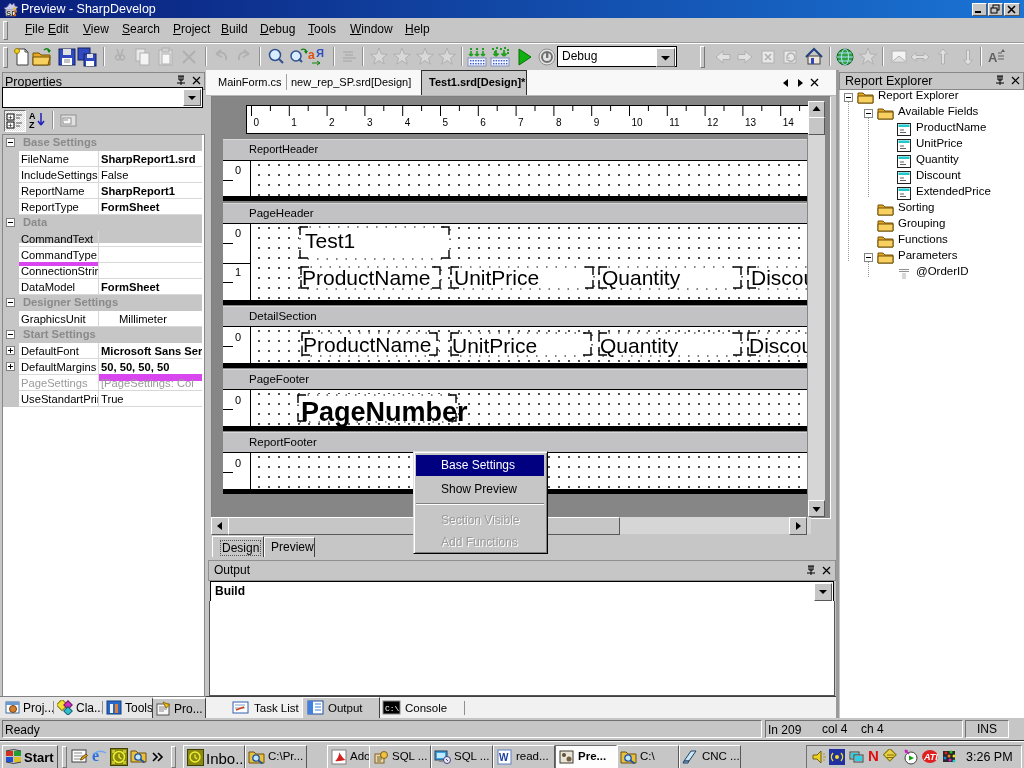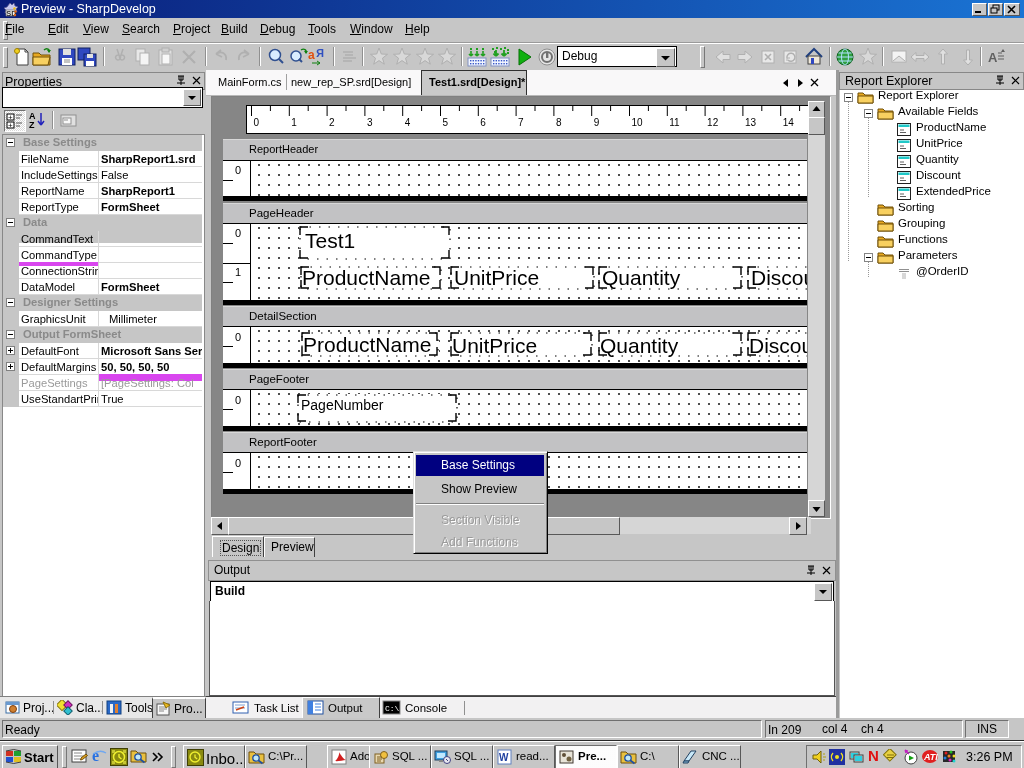--- a/index.html
+++ b/index.html
@@ -39,21 +39,21 @@
       </svg>
     </div>
 <div class="abs raised" style="left:1004px;top:3px;width:14px;height:11px;background:#c6c6c6;">
       <svg width="14" height="11">
         <path d="M3 2 L10 9 M10 2 L3 9" stroke="#000" stroke-width="1.6"></path>
       </svg>
     </div>
 
 <div class="abs" id="menubar" style="left:0;top:18px;width:1024px;height:24px;background:#c6c6c6;border-bottom:1px solid #9a9a9a;">
 <div class="abs grip" style="left:3px;top:3px;width:3px;height:17px;"></div>
-<div class="abs" style="left:5px;top:4px;font-size:12px;"><u>F</u>ile</div>
+<div class="abs" style="left:25px;top:4px;font-size:12px;"><u>F</u>ile</div>
 <div class="abs" style="left:48px;top:4px;font-size:12px;"><u>E</u>dit</div>
 <div class="abs" style="left:83px;top:4px;font-size:12px;"><u>V</u>iew</div>
 <div class="abs" style="left:122px;top:4px;font-size:12px;"><u>S</u>earch</div>
 <div class="abs" style="left:173px;top:4px;font-size:12px;"><u>P</u>roject</div>
 <div class="abs" style="left:221px;top:4px;font-size:12px;"><u>B</u>uild</div>
 <div class="abs" style="left:260px;top:4px;font-size:12px;"><u>D</u>ebug</div>
 <div class="abs" style="left:308px;top:4px;font-size:12px;"><u>T</u>ools</div>
 <div class="abs" style="left:350px;top:4px;font-size:12px;"><u>W</u>indow</div>
 <div class="abs" style="left:405px;top:4px;font-size:12px;"><u>H</u>elp</div>
 </div>
@@ -471,29 +471,29 @@
             <path d="M2 4.5 h5" stroke="#000"></path>
           </svg>
           <span style="position:absolute;left:20px;top:1px;font-weight:bold;color:#8a8a8a;">Designer Settings</span>
         </div>
 <div style="position:absolute;left:0;top:176px;width:199px;height:16px;">
           <div style="position:absolute;left:0;top:0;width:16px;height:16px;background:#c6c6c6;"></div>
           <div style="position:absolute;left:16px;top:0;width:79px;height:15px;border-bottom:1px solid #d8d8d8;border-right:1px solid #d8d8d8;overflow:hidden;white-space:nowrap;">
             <span style="position:absolute;left:2px;top:2px;">GraphicsUnit</span>
           </div>
           <div style="position:absolute;left:96px;top:0;width:103px;height:15px;border-bottom:1px solid #d8d8d8;white-space:nowrap;overflow:hidden;">
-            <span style="position:absolute;left:10px;top:2px;white-space:nowrap;">Millimeter</span>
+            <span style="position:absolute;left:20px;top:2px;white-space:nowrap;">Millimeter</span>
           </div>
         </div>
 <div style="position:absolute;left:0;top:192px;width:199px;height:16px;background:#c6c6c6;">
           <svg style="position:absolute;left:3px;top:3px;" width="9" height="9">
             <rect x="0.5" y="0.5" width="8" height="8" fill="#fff" stroke="#808080"></rect>
             <path d="M2 4.5 h5" stroke="#000"></path>
           </svg>
-          <span style="position:absolute;left:20px;top:1px;font-weight:bold;color:#8a8a8a;">Output FormSheet</span>
+          <span style="position:absolute;left:20px;top:1px;font-weight:bold;color:#8a8a8a;">Start Settings</span>
         </div>
 <div style="position:absolute;left:0;top:208px;width:199px;height:16px;">
           <div style="position:absolute;left:0;top:0;width:16px;height:16px;background:#c6c6c6;"></div>
           <svg style="position:absolute;left:3px;top:3px;" width="9" height="9">
             <rect x="0.5" y="0.5" width="8" height="8" fill="#fff" stroke="#808080"></rect>
             <path d="M2 4.5 h5 M4.5 2 v5" stroke="#000"></path>
           </svg>
           <div style="position:absolute;left:16px;top:0;width:79px;height:15px;border-bottom:1px solid #d8d8d8;border-right:1px solid #d8d8d8;overflow:hidden;white-space:nowrap;">
             <span style="position:absolute;left:2px;top:2px;">DefaultFont</span>
           </div>
@@ -781,21 +781,21 @@
         </div>
         <div style="position:absolute;left:38px;top:292px;width:557px;height:37px;background:#fff;background-image:radial-gradient(circle,#404040 0.7px,transparent 0.8px);background-size:10px 10px;background-position:3px 9px;overflow:hidden;border-top:1px solid #000;border-left:1px solid #000;box-sizing:border-box;">
           <div style="position:absolute;left:46px;top:4px;width:161px;height:29px;background:#fff;">
             <svg width="161" height="29" style="position:absolute;left:0;top:0;">
               <rect x="1" y="1" width="159" height="27" fill="none" stroke="#000" stroke-width="1.2" stroke-dasharray="1.5 8"></rect>
               <path d="M9 1 L1 1 L1 9" stroke="#000" stroke-width="1.4" fill="none"></path>
               <path d="M151 1 L159 1 L159 9" stroke="#000" stroke-width="1.4" fill="none"></path>
               <path d="M9 27 L1 27 L1 19" stroke="#000" stroke-width="1.4" fill="none"></path>
               <path d="M151 27 L159 27 L159 19" stroke="#000" stroke-width="1.4" fill="none"></path>
             </svg>
-            <span style="position:absolute;left:4px;top:3px;font-size:14px;white-space:nowrap;">PageNumber</span>
+            <span style="position:absolute;left:4px;top:3px;font-size:27px;white-space:nowrap;font-weight:bold;">PageNumber</span>
           </div>
         </div>
         <div style="position:absolute;left:11px;top:329px;width:584px;height:5px;background:#000;"></div>
 <div style="position:absolute;left:11px;top:335px;width:584px;height:20px;background:#c2c2c4;border-top:1px solid #d8d8d8;">
           <span style="position:absolute;left:26px;top:3px;font-size:11.5px;">ReportFooter</span>
         </div>
         <div style="position:absolute;left:11px;top:355px;width:27px;height:37px;background:#fff;border-top:1px solid #000;box-sizing:border-box;">
           <span style="position:absolute;left:12px;top:4px;font-size:11px;">0</span>
           <div style="position:absolute;left:0px;top:19px;width:10px;height:1px;background:#000;"></div>
         </div>

